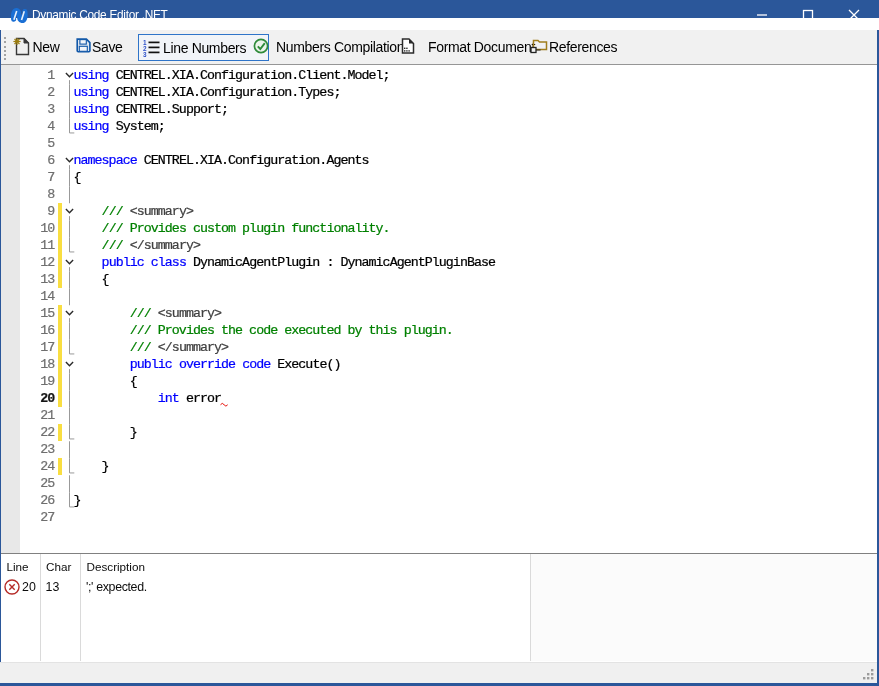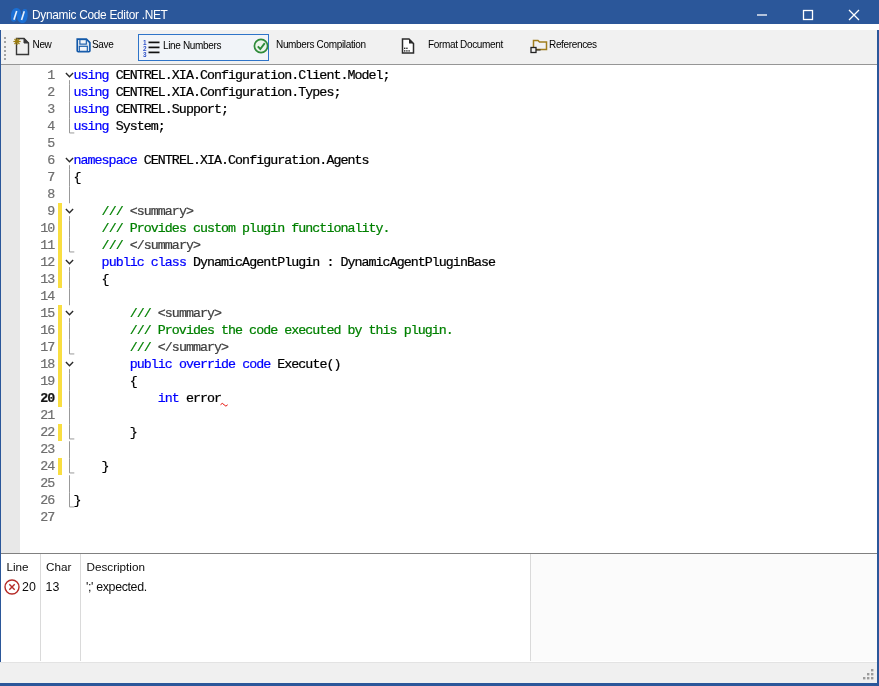--- a/index.html
+++ b/index.html
@@ -1,24 +1,24 @@
 <!DOCTYPE html>
 <html><head><meta charset="utf-8">
 <style>
 *{margin:0;padding:0;box-sizing:border-box}
 html,body{width:879px;height:686px;overflow:hidden;background:#fff;font-family:"Liberation Sans",sans-serif}
 #win{position:absolute;left:0;top:0;width:879px;height:686px}
 .bd{position:absolute;background:#2b579a}
-#title{position:absolute;left:0;top:0;width:879px;height:24px;background:#2b579a}
+#title{position:absolute;left:0;top:0;width:879px;height:18px;background:#2b579a}
 #title .txt{position:absolute;left:32px;top:7.5px;color:#fff;font-size:11.9px;letter-spacing:-0.3px;white-space:nowrap}
 #appicon{position:absolute;left:9px;top:6px}
 .cap{position:absolute;top:0;width:46px;height:30px}
 #toolbar{position:absolute;left:0;top:30px;width:877px;height:35px;background:#f1f1f1;border-bottom:1.4px solid #969696}
 #grip{position:absolute;left:4px;top:7px;width:2px;height:23px;background-image:repeating-linear-gradient(to bottom,#a2a2a2 0,#a2a2a2 2px,transparent 2px,transparent 4.3px)}
-.tbtxt{position:absolute;top:9.2px;font-size:10px;color:#000;letter-spacing:-0.34px;white-space:nowrap}
+.tbtxt{position:absolute;top:9.2px;font-size:14px;color:#000;letter-spacing:-0.34px;white-space:nowrap}
 #lnbtn{position:absolute;left:138px;top:3.5px;width:131px;height:27px;border:1px solid #2e74c9;background:#f1f4f8}
 #editor{position:absolute;left:0;top:65px;width:877px;height:488px;background:#fff;overflow:hidden}
 #selmargin{position:absolute;left:1px;top:0;width:18.6px;height:489px;background:#e8e8e8}
 pre{font-family:"Liberation Mono",monospace;font-size:13.3px;line-height:17px;letter-spacing:-0.955px;position:absolute;top:2.25px;white-space:pre;-webkit-text-stroke:0.22px}
 #nums{left:0;width:54.3px;text-align:right;color:#6f6f6f}
 #nums b{color:#141414;font-weight:bold}
 #codep{left:73.5px;color:#000}
 .k{color:#0000ff}.c{color:#008000}.t{color:#404040}
 .yb{position:absolute;left:57.5px;width:4.5px;height:17px;background:#f9de41}
 #grid{position:absolute;left:0;top:553px;width:877px;height:109px;background:#fff;border-top:1.6px solid #808080;font-size:11.7px;color:#0c0c0c}

